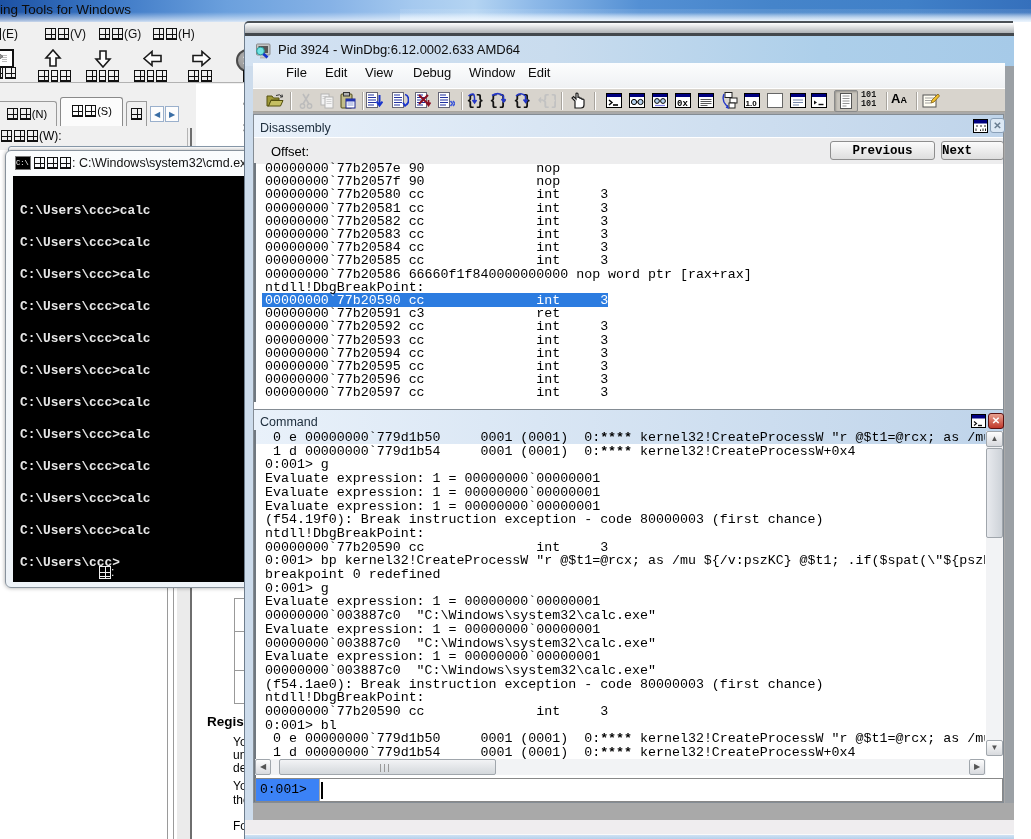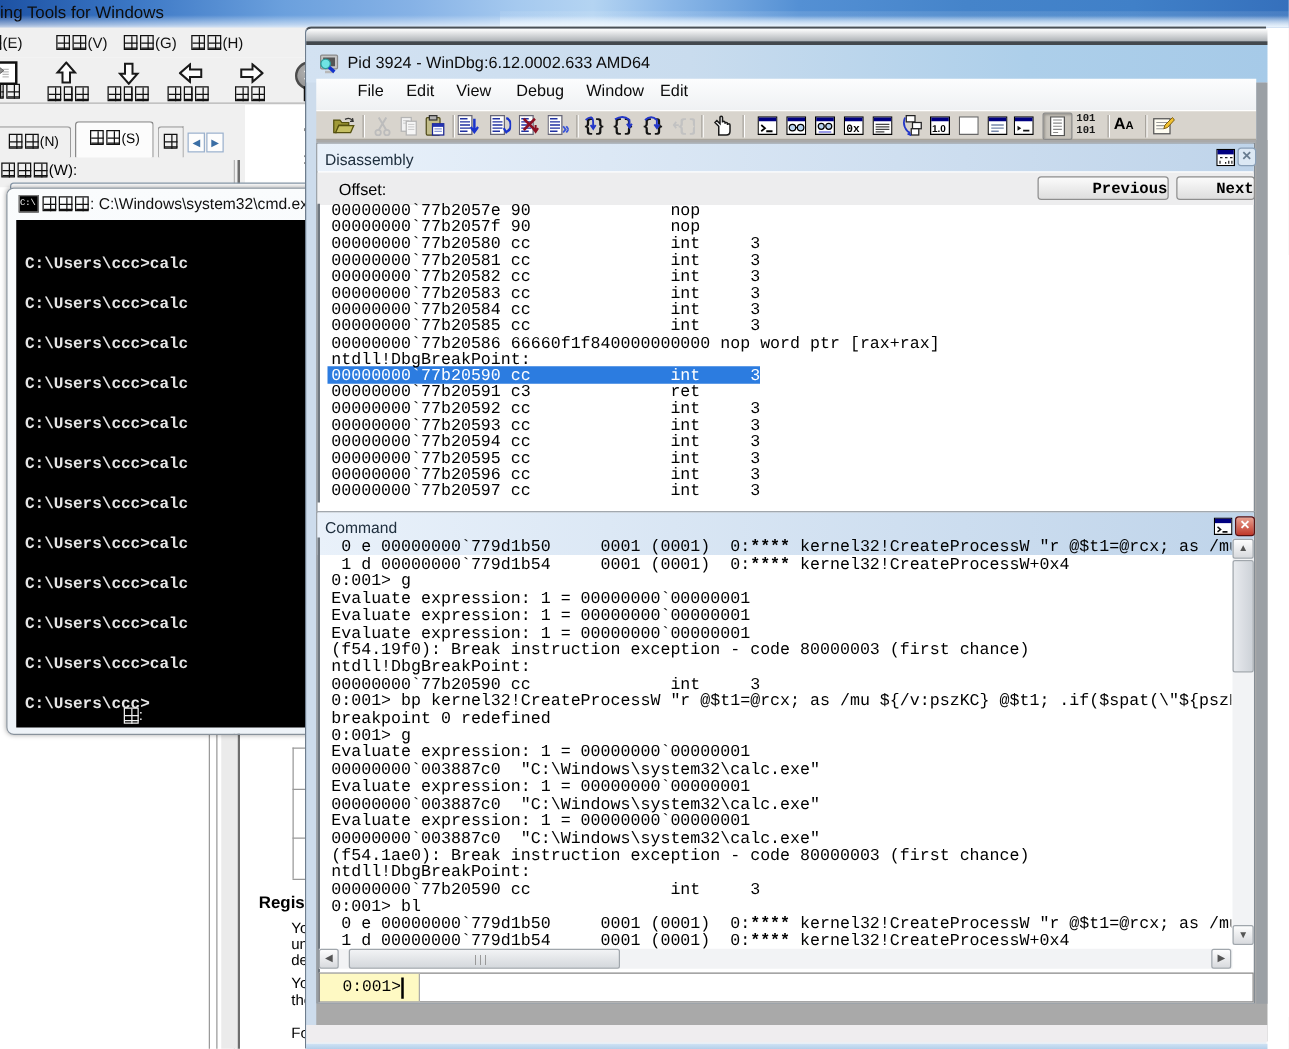--- a/index.html
+++ b/index.html
@@ -311,22 +311,22 @@
       <span style="position:absolute;left:6px;top:6px;font-size:12.5px;color:#20303f">Disassembly</span>
       <svg class="ab" style="left:719px;top:4px" width="15" height="14" viewBox="0 0 15 14">
           <rect x="0.5" y="0.5" width="14" height="13" fill="#fff" stroke="#000"></rect>
           <rect x="1" y="1" width="13" height="3.5" fill="#000080"></rect>
           <path d="M3 7 h2 M7 7 h2 M11 7 h2 M3 9.5 v2.5 M7.5 10.5 v1.5 M10 9.5 v2.5 M12.5 9.5 v2.5" stroke="#222" stroke-width="1"></path>
         </svg>
       <div class="ab" style="left:736px;top:3px;width:15px;height:15px;border:1px solid #8aa0b8;border-radius:3px;background:#dce8f4;color:#687c90;font-size:10px;font-weight:bold;text-align:center;line-height:13px">✕</div>
     </div>
     <div class="ab" style="left:0;top:23px;width:749px;height:26px;background:#ededee">
       <span class="ab" style="left:17px;top:6px;font-size:13px;color:#000">Offset:</span>
-      <div class="ab" style="left:576px;top:3px;width:105px;height:19px;border:1px solid #8e8e8e;border-radius:3px;background:linear-gradient(#fbfbfb,#dedede);text-align:right;font-size:12.5px;font-family:'Liberation Mono',monospace;font-weight:600;line-height:18px">Previous</div>
-      <div class="ab" style="left:687px;top:3px;width:63px;height:19px;border:1px solid #8e8e8e;border-radius:3px;background:linear-gradient(#fbfbfb,#dedede);text-align:right;font-size:12.5px;font-family:'Liberation Mono',monospace;font-weight:600;line-height:18px">Next</div>
+      <div class="ab" style="left:576px;top:3px;width:105px;height:19px;border:1px solid #8e8e8e;border-radius:3px;background:linear-gradient(#fbfbfb,#dedede);text-align:center;font-size:12.5px;font-family:'Liberation Mono',monospace;font-weight:600;line-height:18px">Previous</div>
+      <div class="ab" style="left:687px;top:3px;width:63px;height:19px;border:1px solid #8e8e8e;border-radius:3px;background:linear-gradient(#fbfbfb,#dedede);text-align:left;font-size:12.5px;font-family:'Liberation Mono',monospace;font-weight:600;line-height:18px">Next</div>
     </div>
     <div class="ab" style="left:0;top:48px;width:2px;height:239px;background:#707880"></div>
       <div class="ab" style="left:8px;top:178px;width:346px;height:14px;background:#2c7ce0"></div>
       <pre id="dtext" style="position:absolute;left:3px;top:47px;font-size:13.3px;line-height:13.2px;color:#000;padding-left:8px">00000000`77b2057e 90              nop
 00000000`77b2057f 90              nop
 00000000`77b20580 cc              int     3
 00000000`77b20581 cc              int     3
 00000000`77b20582 cc              int     3
 00000000`77b20583 cc              int     3
 00000000`77b20584 cc              int     3
@@ -388,21 +388,21 @@
 
     <div class="ab" style="left:1px;top:349px;width:731px;height:16px;background:#f2f3f5">
       <div class="ab" style="left:0;top:0;width:16px;height:16px;background:linear-gradient(#fdfdfd,#d8dade);border:1px solid #a0a6ac;border-radius:2px;color:#555;font-size:8px;text-align:center;line-height:14px">◀</div>
       <div class="ab" style="left:24px;top:0;width:217px;height:16px;background:linear-gradient(#f2f3f5,#d4d8dc);border:1px solid #a0a6ac;border-radius:2px">
         <div class="ab" style="left:100px;top:4px;width:10px;height:8px;background:repeating-linear-gradient(90deg,#999 0 1px,transparent 1px 4px)"></div>
       </div>
       <div class="ab" style="left:714px;top:0;width:16px;height:16px;background:linear-gradient(#fdfdfd,#d8dade);border:1px solid #a0a6ac;border-radius:2px;color:#555;font-size:8px;text-align:center;line-height:14px">▶</div>
     </div>
 
     <div class="ab" style="left:1px;top:368px;width:748px;height:24px;border:1px solid #888;background:#fff">
-      <div class="ab" style="left:0;top:0;width:80px;height:22px;background:#fef9c3;border-right:1px solid #aaa;font-family:'Liberation Mono',monospace;font-size:13px;line-height:22px;padding-left:18px">0:001&gt;</div>
+      <div class="ab" style="left:0;top:0;width:64px;height:22px;background:#3b82f6;border-right:1px solid #aaa;font-family:'Liberation Mono',monospace;font-size:13px;line-height:22px;padding-left:4px">0:001&gt;</div>
       <div class="ab" style="left:65px;top:3px;width:2px;height:17px;background:#000"></div>
     </div>
   </div>
   <div class="ab" style="left:0;top:797px;width:769px;height:14px;background:#efedef"></div>
     <div class="ab" style="left:0;top:811px;width:769px;height:1px;background:#fafafa"></div>
 
   <div class="ab" style="left:0;top:812px;width:769px;height:6px;background:linear-gradient(#cfe2f4,#a9c8e6)"></div>
 </div>
 
 </body></html>

